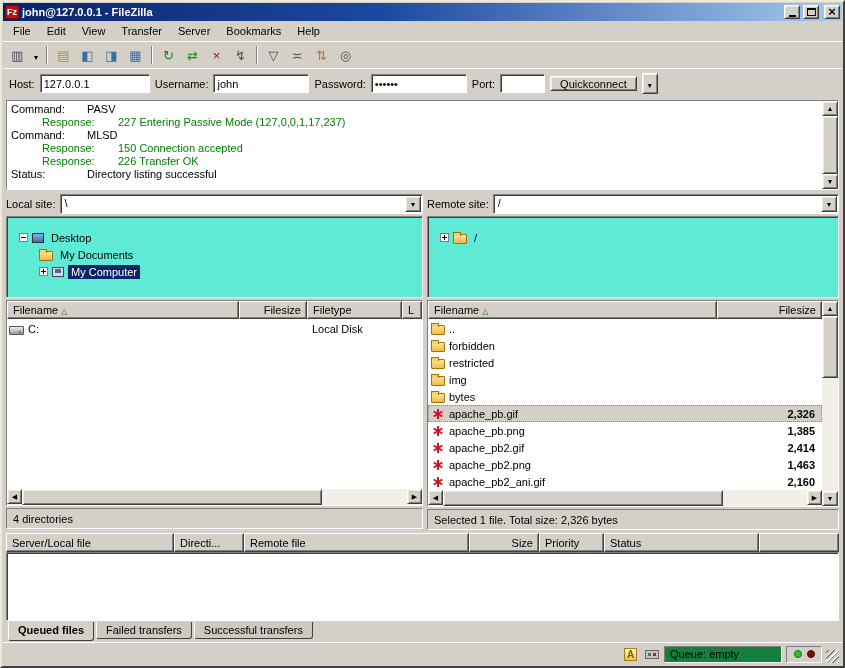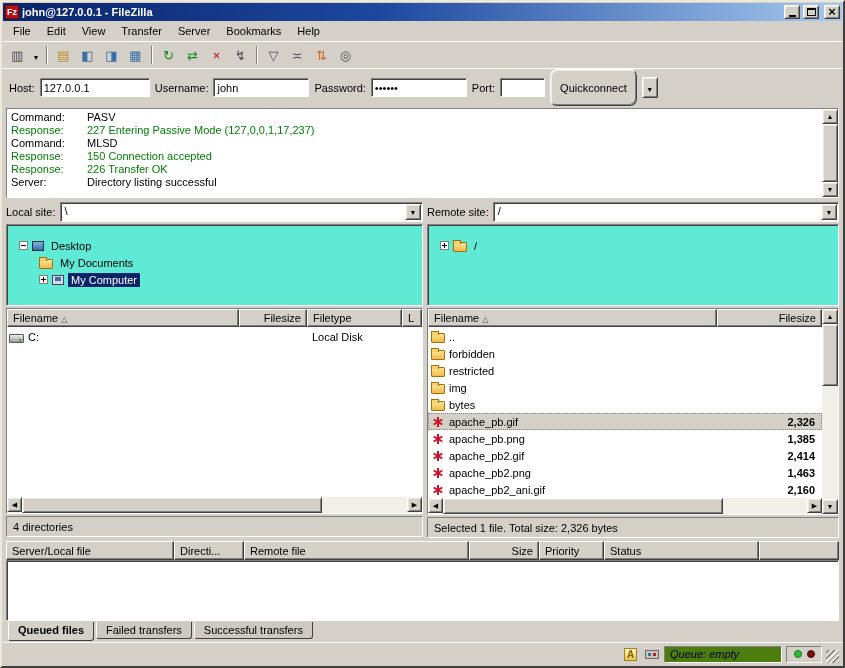--- a/index.html
+++ b/index.html
@@ -39,29 +39,29 @@
   .caret::before { content:"▼"; font-size:7px; color:#000; }
   .c-gray{color:#4A4A55;} .c-yellow{color:#B8931B;} .c-blue{color:#3A6EA5;}
   .c-green{color:#1E8C1E;} .c-red{color:#C00000;} .c-orange{color:#D2691E;}
 
   
   .quickbar { flex:0 0 30px; display:flex; align-items:center; gap:5px; padding:0 6px;
               border-top:1px solid #fff; }
   .qinput { height:19px; background:#fff; font:inherit; padding:1px 3px; outline:none;
             border:1px solid; border-color:#808080 #FFFFFF #FFFFFF #808080; box-shadow:inset 1px 1px 0 #404040; }
   .host-w{width:110px;} .user-w{width:96px;} .pass-w{width:96px;} .port-w{width:45px;}
-  .qbtn { height:37px; padding:0 9px; display:flex; align-items:center; font:inherit;border-radius:7px; }
+  .qbtn { height:15px; padding:0 9px; display:flex; align-items:center; font:inherit; }
   .qdrop { width:16px; height:21px; display:flex; align-items:center; justify-content:center; }
 
   
   .logwrap { flex:0 0 90px; margin:2px 3px 0 3px; display:flex; background:#fff; }
   .loglines { flex:1; padding:2px 4px; overflow:hidden; background:#fff; }
   .log-line { display:flex; line-height:13px; white-space:nowrap; }
   .log-type { flex:0 0 76px; }
-  .log-resp { color:#007F00; }
+  .log-resp { color:#007F00;margin-left:31px; }
 
   
   .vscroll { flex:0 0 16px; display:flex; flex-direction:column; background:#F1EFE7; }
   .hscroll { flex:0 0 16px; display:flex; background:#F1EFE7; }
   .sbtn { flex:0 0 15px; width:15px; height:15px; display:flex; align-items:center; justify-content:center; }
   .vscroll .sbtn { width:auto; }
   .sb-up::before{content:"▲";font-size:7px;} .sb-down::before{content:"▼";font-size:7px;}
   .sb-left::before{content:"◀";font-size:7px;} .sb-right::before{content:"▶";font-size:7px;}
   .strack { flex:1; display:flex; flex-direction:column; }
   .htrack { flex:1; display:flex; }
@@ -145,22 +145,22 @@
 
   
   .statusbar { flex:0 0 23px; display:flex; align-items:center; justify-content:flex-end; gap:4px;
                padding:2px 3px 2px 4px; border-top:1px solid #FFFFFF; }
   .sb-icon { width:17px; height:15px; display:flex; align-items:center; justify-content:center; }
   .tt-icon { font-weight:bold; font-size:10px; color:#806000; background:linear-gradient(#FFF3C0,#E8C84A);
              border:1px solid #A08020; width:13px; height:13px; display:flex; align-items:center; justify-content:center; }
   .sock-icon { width:14px; height:9px; background:#C8C4BC; border:1px solid #666; position:relative; }
   .sock-icon::before { content:""; position:absolute; left:2px; top:2px; width:3px; height:3px; background:#3A6EA5; }
   .sock-icon::after { content:""; position:absolute; right:2px; top:2px; width:3px; height:3px; background:#B02020; }
-  .queuepanel { width:118px; height:17px; padding:1px 5px; background:#4d7c0f;
-                border:1px solid; border-color:#808080 #FFFFFF #FFFFFF #808080; white-space:nowrap; overflow:hidden;font-style:italic; }
+  .queuepanel { width:118px; height:17px; padding:1px 5px; background:#15803d;
+                border:1px solid; border-color:#808080 #FFFFFF #FFFFFF #808080; white-space:nowrap; overflow:hidden; }
   .ledpanel { width:36px; height:17px; display:flex; align-items:center; justify-content:center; gap:5px;
               border:1px solid; border-color:#808080 #FFFFFF #FFFFFF #808080; }
   .led { width:8px; height:8px; border-radius:50%; }
   .led-green { background:#2FBE2F; border:1px solid #187818; }
   .led-dark { background:#7A1010; border:1px solid #4A0808; }
   .grip { width:13px; height:13px; align-self:flex-end;
           background:repeating-linear-gradient(315deg,#808080 0 1px,#fff 1px 2px,transparent 2px 4px); }
 </style>
 </head>
 <body>
@@ -270,21 +270,21 @@
         </div>
       <div class="log-line log-resp">
           <span class="log-type">Response:</span>
           <span>150 Connection accepted</span>
         </div>
       <div class="log-line log-resp">
           <span class="log-type">Response:</span>
           <span>226 Transfer OK</span>
         </div>
       <div class="log-line">
-          <span class="log-type">Server:</span>
+          <span class="log-type">Status:</span>
           <span>Directory listing successful</span>
         </div>
     </div>
     <div class="vscroll">
       <span class="sbtn raised3d sb-up"></span>
       <div class="strack">
           <div class="sthumb raised3d fillthumb"></div>
         </div>
       <span class="sbtn raised3d sb-down"></span>
     </div>

